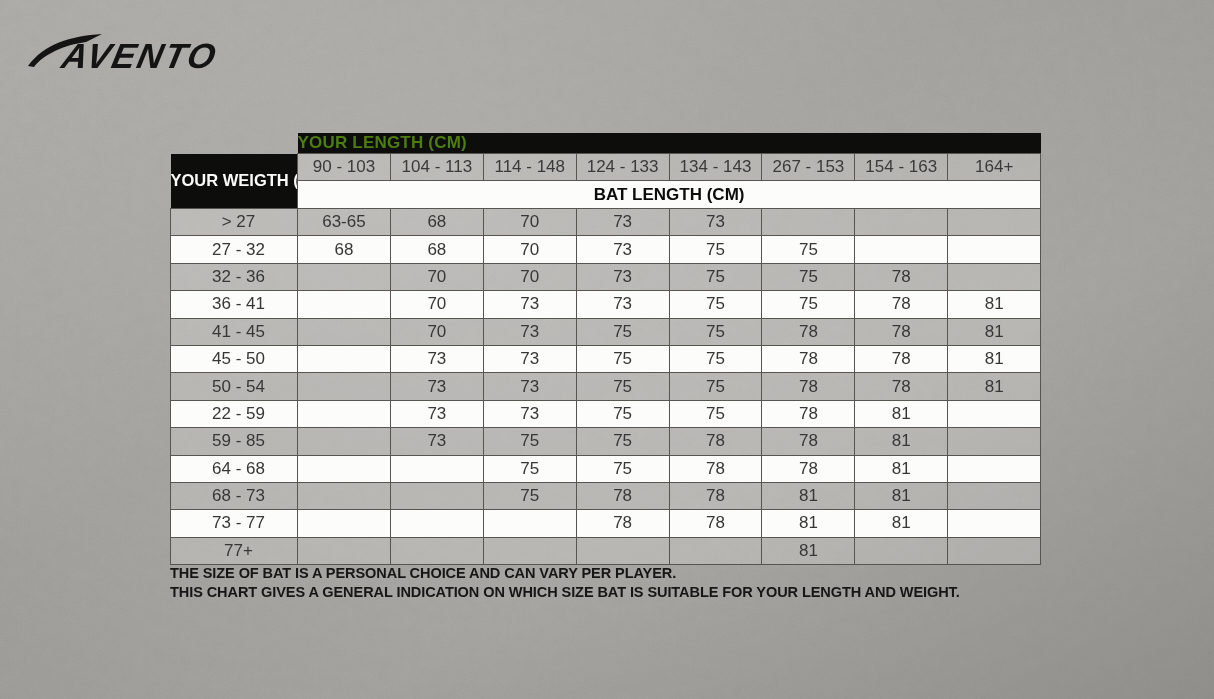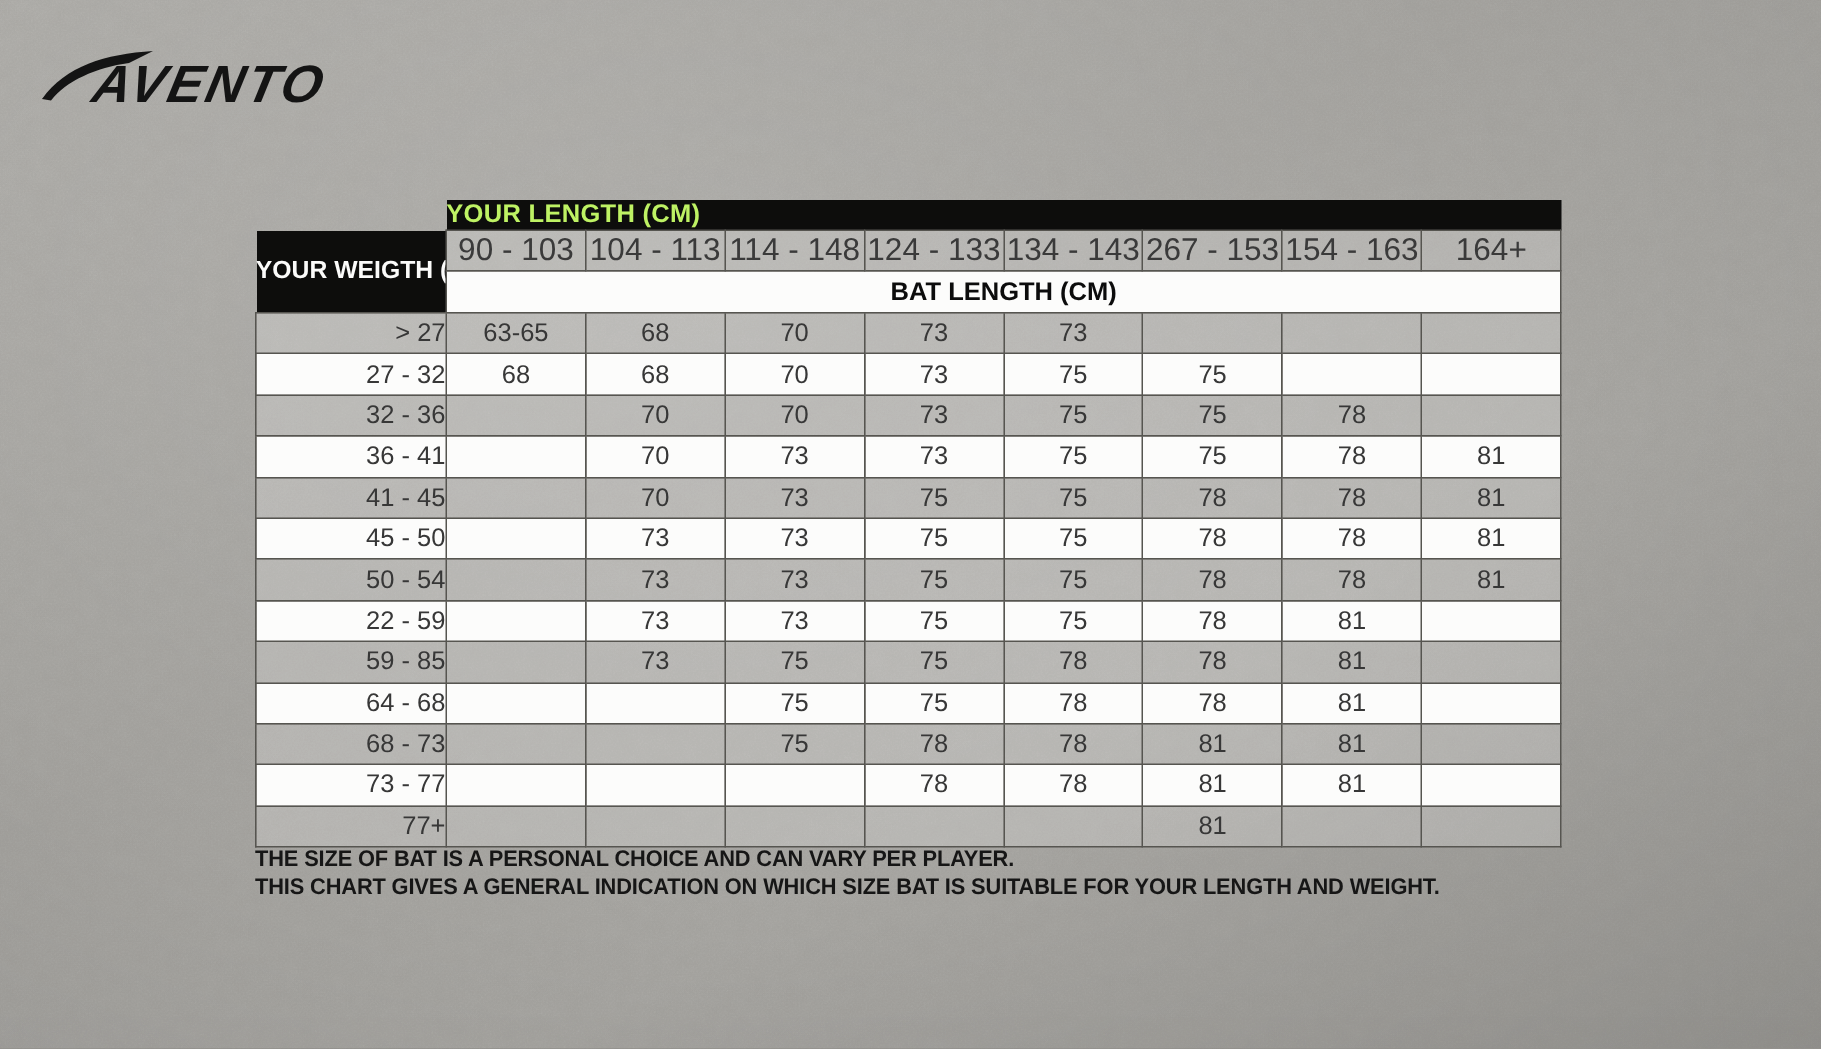--- a/index.html
+++ b/index.html
@@ -17,37 +17,37 @@
   .size-table{
     position:absolute; left:170px; top:133px; width:870px; z-index:2;
     border-collapse:collapse; table-layout:fixed;
     font-family:"Liberation Sans", sans-serif;
   }
   .size-table td{padding:0; vertical-align:middle; overflow:hidden; white-space:nowrap;}
   col.c0{width:127px;}
   col.cx{width:92.9px;}
   .corner{border:none; background:transparent;}
   .bar-black{
-    background:#0d0d0c; color:#bef264; font-weight:bold; font-size:17px;
+    background:#0d0d0c; color:#4d7c0f; font-weight:bold; font-size:17px;
     letter-spacing:0.2px; padding-left:10px; height:17px; border:none; text-align:left;
   }
   .cell-black{
     background:#0d0d0c; color:#fbfbfa; font-weight:bold; font-size:16.5px;
     padding-left:8px; border:none; white-space:pre-line; line-height:21px; text-align:left;
   }
   .col-h{
-    background:rgba(255,255,255,0.18); color:#3a3a3a; font-size:21px; text-align:center;
+    background:rgba(255,255,255,0.18); color:#3a3a3a; font-size:17px; text-align:center;
     height:26px; border:1px solid #565550;
   }
   .bar-white{
     background:#fcfcfb; color:#0c0c0c; font-weight:bold; font-size:17px;
     padding-left:10px; height:27px; border:1px solid #565550; text-align:center;
   }
   tbody td{height:26.4px; font-size:17px; color:#373737; border:1px solid #565550;}
-  tbody td.row-h{text-align:right; padding-left:9px;}
+  tbody td.row-h{text-align:center; padding-left:9px;}
   tbody td.val{text-align:center;}
   tbody tr:nth-child(odd) td{background:rgba(255,255,255,0.20);}
   tbody tr:nth-child(even) td{background:#fcfcfb;}
   .footer{
     position:absolute; left:170px; top:564px; z-index:2; color:#161616;
     font-weight:bold; font-size:15px; line-height:18.5px; letter-spacing:-0.1px;
     transform:scaleX(0.97); transform-origin:left top;
   }
 </style>
 </head>

